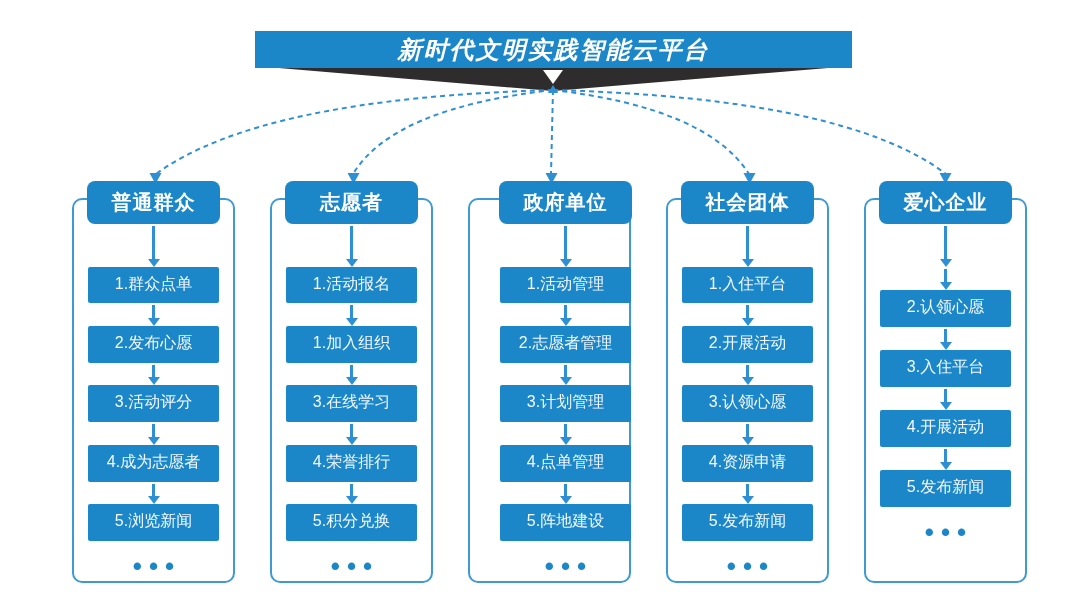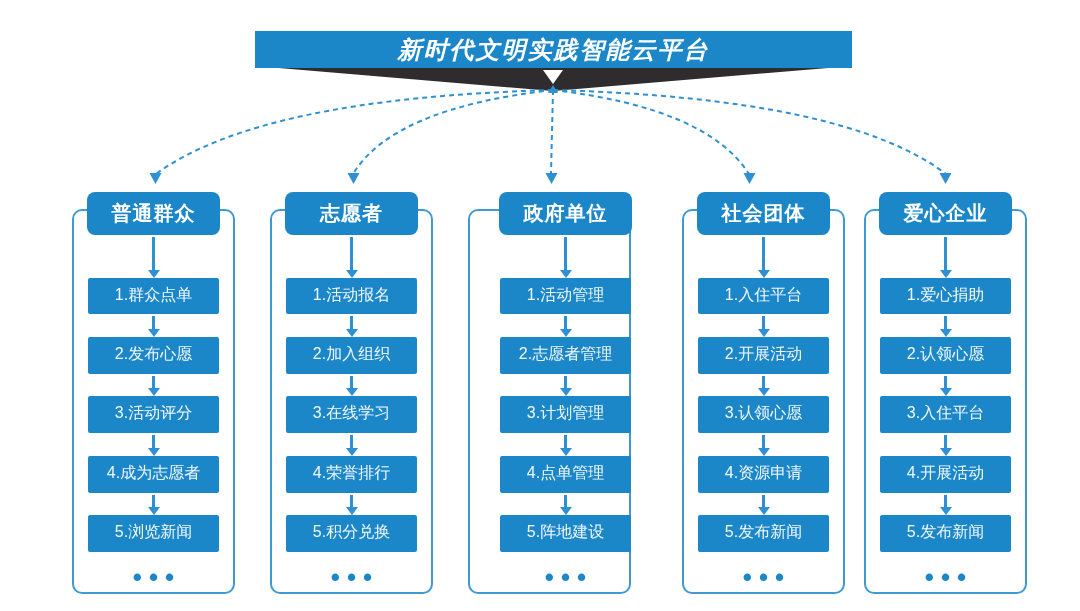--- a/index.html
+++ b/index.html
@@ -22,27 +22,27 @@
     color:#ffffff;font-size:24px;font-weight:bold;letter-spacing:2px;
   }
   
   .connector-svg{
     position:absolute;left:0;top:0;width:1080px;height:611px;
     z-index:1;pointer-events:none;
   }
   
   .columns{position:absolute;left:0;top:0;width:1080px;height:611px;z-index:2;}
   .column{
-    position:absolute;top:192px;width:163px;height:400px;
+    position:absolute;top:181px;width:163px;height:400px;
     display:flex;flex-direction:column;align-items:center;
   }
   .column:nth-child(1){left:72px;}
   .column:nth-child(2){left:270px;}
   .column:nth-child(3){left:468px;padding-left:16px;}
-  .column:nth-child(4){left:666px;margin-left:16px;}
+  .column:nth-child(4){left:666px;}
   .column:nth-child(5){left:864px;}
   .col-frame{
     position:absolute;left:0;top:17px;width:159px;height:381px;
     border:2px solid #3f9ad2;border-radius:10px;
     background:transparent;
   }
   .col-header{
     position:relative;z-index:2;
     width:133px;height:43px;line-height:43px;
     background:#1c87c8;border-radius:8px;
@@ -125,21 +125,21 @@
     <div class="step">5.浏览新闻</div>
     <div class="dots">•••</div>
   </div>
 
   <div class="column">
     <div class="col-frame"></div>
     <div class="col-header">志愿者</div>
     <div class="v-arrow big"></div>
     <div class="step">1.活动报名</div>
     <div class="v-arrow small"></div>
-    <div class="step">2.加入组织</div>
+    <div class="step">1.加入组织</div>
     <div class="v-arrow small"></div>
     <div class="step">3.在线学习</div>
     <div class="v-arrow small"></div>
     <div class="step">4.荣誉排行</div>
     <div class="v-arrow small"></div>
     <div class="step">5.积分兑换</div>
     <div class="dots">•••</div>
   </div>
 
   <div class="column">
@@ -171,21 +171,20 @@
     <div class="step">4.资源申请</div>
     <div class="v-arrow small"></div>
     <div class="step">5.发布新闻</div>
     <div class="dots">•••</div>
   </div>
 
   <div class="column">
     <div class="col-frame"></div>
     <div class="col-header">爱心企业</div>
     <div class="v-arrow big"></div>
-    <div class="step">1.爱心捐助</div>
     <div class="v-arrow small"></div>
     <div class="step">2.认领心愿</div>
     <div class="v-arrow small"></div>
     <div class="step">3.入住平台</div>
     <div class="v-arrow small"></div>
     <div class="step">4.开展活动</div>
     <div class="v-arrow small"></div>
     <div class="step">5.发布新闻</div>
     <div class="dots">•••</div>
   </div>

